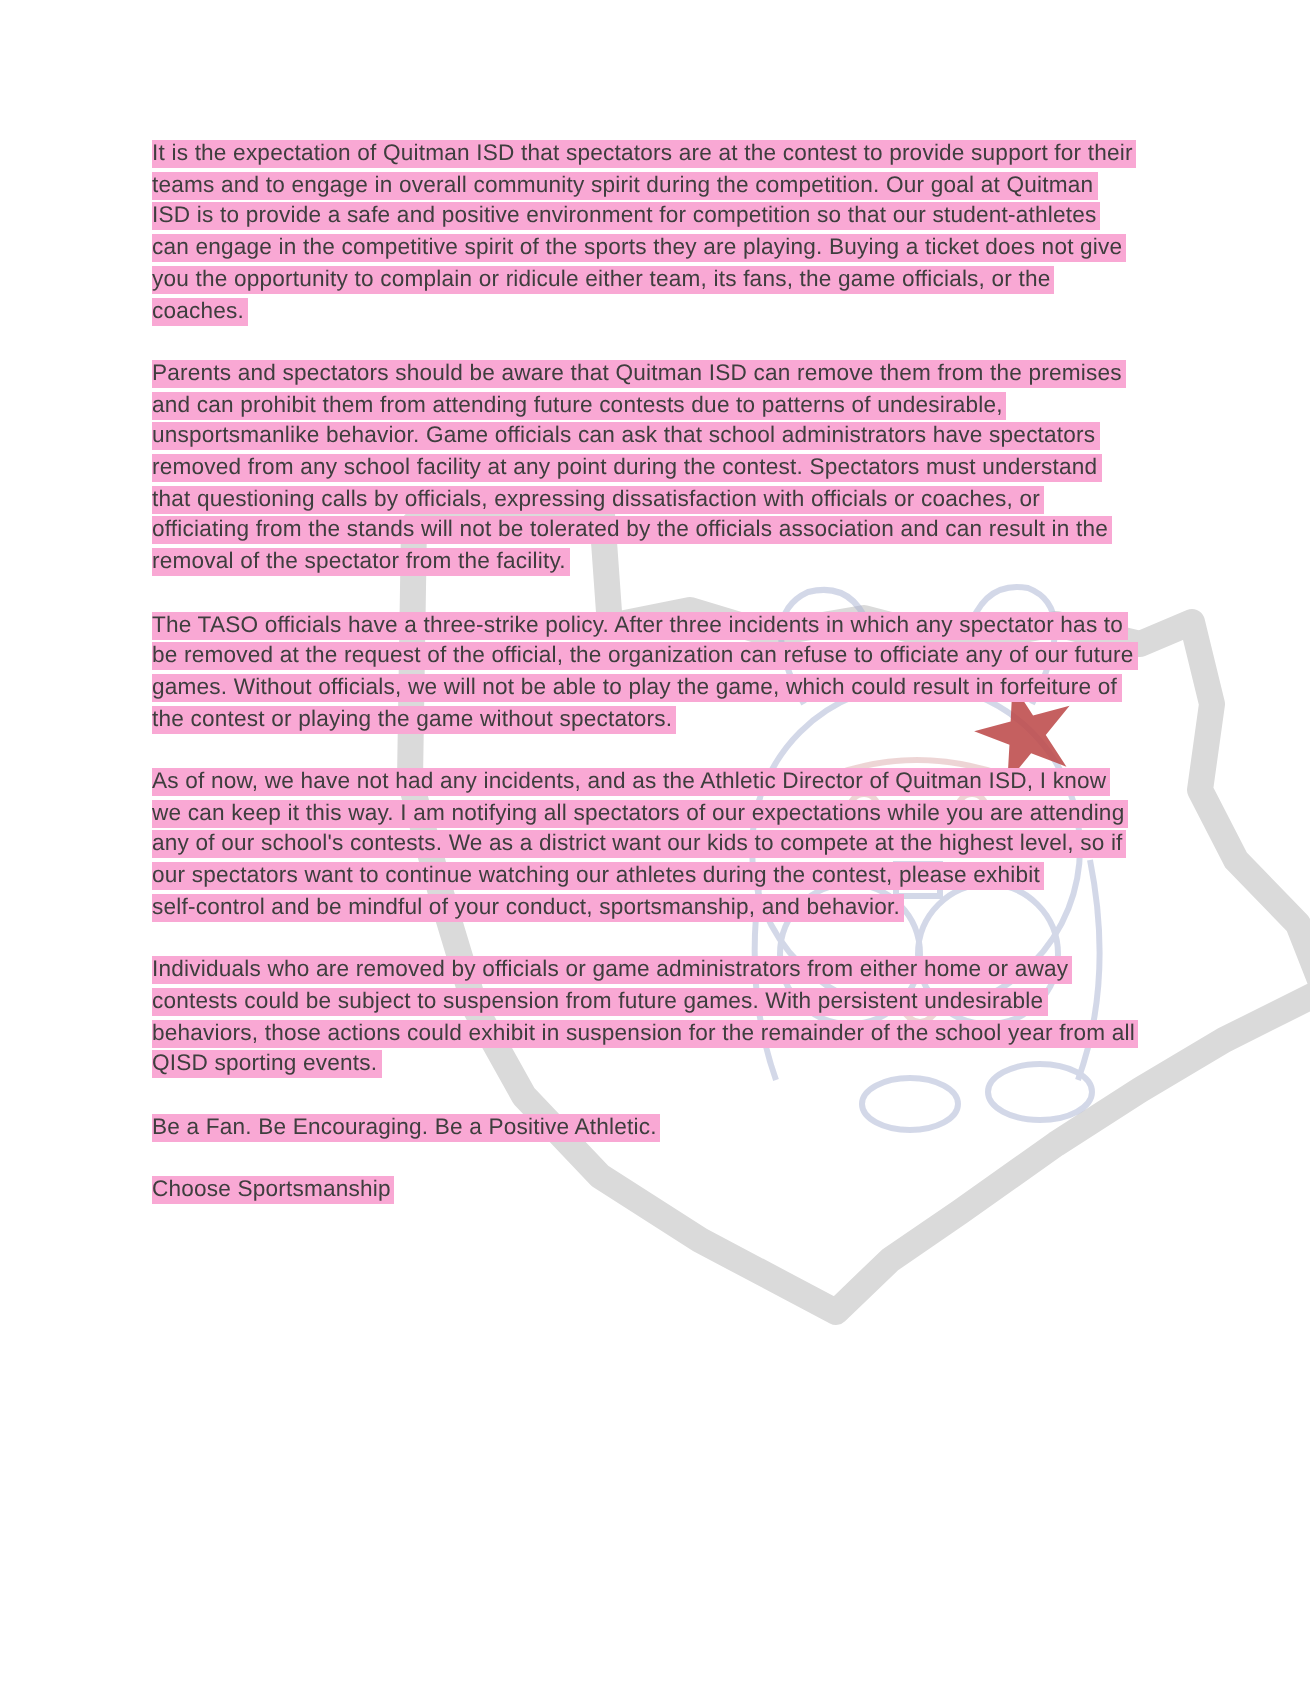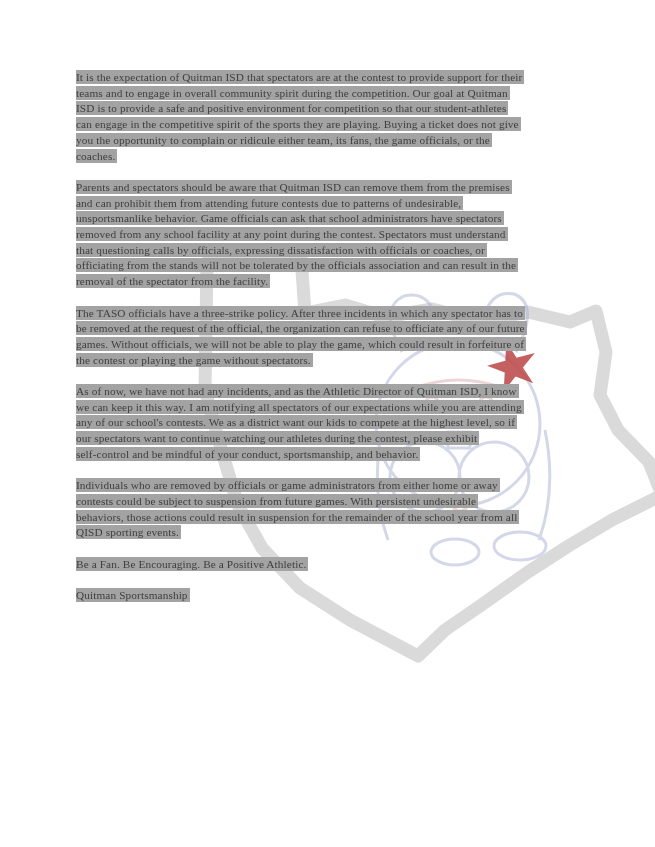--- a/index.html
+++ b/index.html
@@ -24,26 +24,25 @@
     width: 512px;
     z-index: 1;
     color: #3e3e3e;
     font-size: 11.3px;
     line-height: 15.7px;
     letter-spacing: 0.1px;
   }
   .para { margin: 0 0 15.7px 0; }
   .sig-gap { margin-top: 31px; }
   .strip {
-    background: #a3a3a3;
+    background: #f9a8d4;
     white-space: pre-line;
     box-decoration-break: clone;
     -webkit-box-decoration-break: clone;
     padding: 1px 2px 1px 0;
-    font-family: Liberation Serif, serif;
   }
 </style>
 </head>
 <body>
 
 <div class="page">
 
   <svg class="watermark" viewBox="0 0 655 847" xmlns="http://www.w3.org/2000/svg">
 
     <path d="M 207 262 L 301 257 L 305 313 L 345 305 L 385 317 L 432 309 L 478 321 L 528 312 L 570 322 L 596 311 L 606 352 L 600 395 L 618 430 L 649 462 L 662 495 L 612 520 L 570 545 L 528 572 L 480 606 L 445 630 L 418 656 L 350 620 L 300 588 L 262 548 L 238 505 L 222 452 L 205 390 Z" fill="none" stroke-width="13" stroke-linejoin="round" stroke-linecap="round" stroke="#dadada"></path>
@@ -97,24 +96,24 @@
     <p class="para">
       <span class="strip">As of now, we have not had any incidents, and as the Athletic Director of Quitman ISD, I know
 we can keep it this way. I am notifying all spectators of our expectations while you are attending
 any of our school's contests. We as a district want our kids to compete at the highest level, so if
 our spectators want to continue watching our athletes during the contest, please exhibit
 self-control and be mindful of your conduct, sportsmanship, and behavior.</span>
     </p>
     <p class="para">
       <span class="strip">Individuals who are removed by officials or game administrators from either home or away
 contests could be subject to suspension from future games. With persistent undesirable
-behaviors, those actions could result in suspension for the remainder of the school year from all
+behaviors, those actions could exhibit in suspension for the remainder of the school year from all
 QISD sporting events.</span>
     </p>
     <p class="para">
       <span class="strip">Be a Fan. Be Encouraging. Be a Positive Athletic.</span>
     </p>
     <p class="para">
-      <span class="strip">Quitman Sportsmanship</span>
+      <span class="strip">Choose Sportsmanship</span>
     </p>
   </div>
 
 </div>
 
 </body></html>

